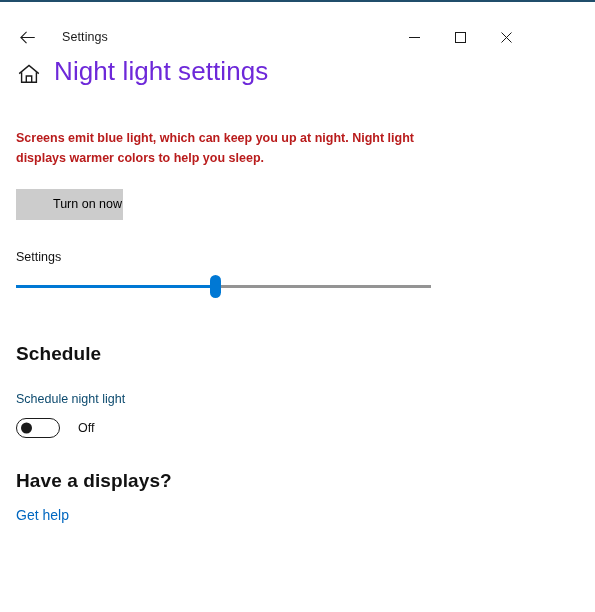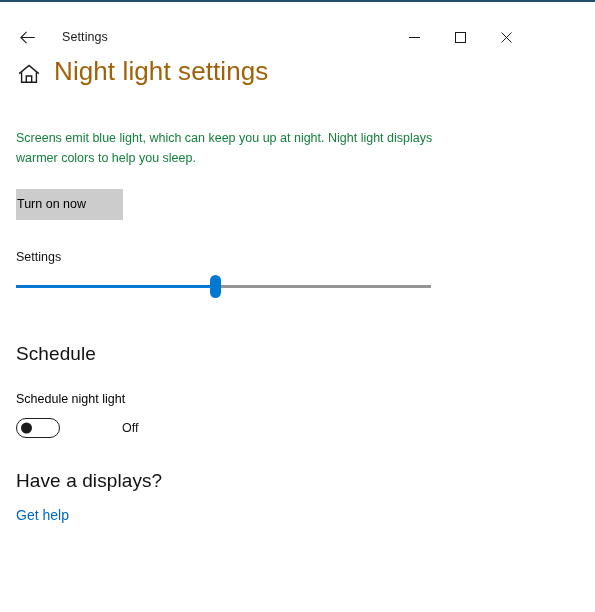--- a/index.html
+++ b/index.html
@@ -90,51 +90,52 @@
     display: flex;
     align-items: center;
     justify-content: center;
     margin-right: 12px;
     margin-top: 4px;
   }
   .home-icon svg { display: block; }
   .page-title {
     font-size: 26px;
     font-weight: 400;
-    color: #a16207;
+    color: #6d28d9;
     letter-spacing: .1px;
     white-space: nowrap;
   }
 
   .description {
     position: absolute;
     left: 16px;
     top: 92px;
     width: 418px;
     font-size: 12.5px;
     line-height: 20px;
-    color: #15803d;
+    color: #b91c1c;
+    font-weight: bold;
   }
 
   .turn-on-button {
     position: absolute;
     left: 16px;
     top: 153px;
     width: 107px;
     height: 31px;
     background: #cccccc;
     border: 1px solid #cccccc;
     border-radius: 0;
     font-family: "Liberation Sans", sans-serif;
     font-size: 12.5px;
     color: #000000;
     padding: 0;
     cursor: pointer;
     line-height: 29px;
-    text-align: left;
+    text-align: right;
   }
 
   .strength-label {
     position: absolute;
     left: 16px;
     top: 214px;
     font-size: 12.5px;
     color: #111111;
   }
 
@@ -169,42 +170,41 @@
     height: 23px;
     background: #0078d4;
     border-radius: 6px;
     cursor: pointer;
   }
 
   .section-heading {
     position: absolute;
     left: 16px;
     font-size: 19px;
-    font-weight: 400;
+    font-weight: 700;
     color: #111111;
     letter-spacing: .1px;
   }
   .schedule-heading { top: 307px; }
 
   .schedule-sublabel {
     position: absolute;
     left: 16px;
     top: 356px;
     font-size: 12.5px;
-    color: #000000;
+    color: #0c4a6e;
   }
 
   .toggle-row {
     position: absolute;
     left: 16px;
     top: 381px;
     height: 22px;
     display: flex;
     align-items: center;
-    gap: 44px;
   }
   .toggle {
     width: 44px;
     height: 20px;
     border: 1.6px solid #1b1b1b;
     border-radius: 10px;
     background: #ffffff;
     position: relative;
     cursor: pointer;
     box-sizing: border-box;

